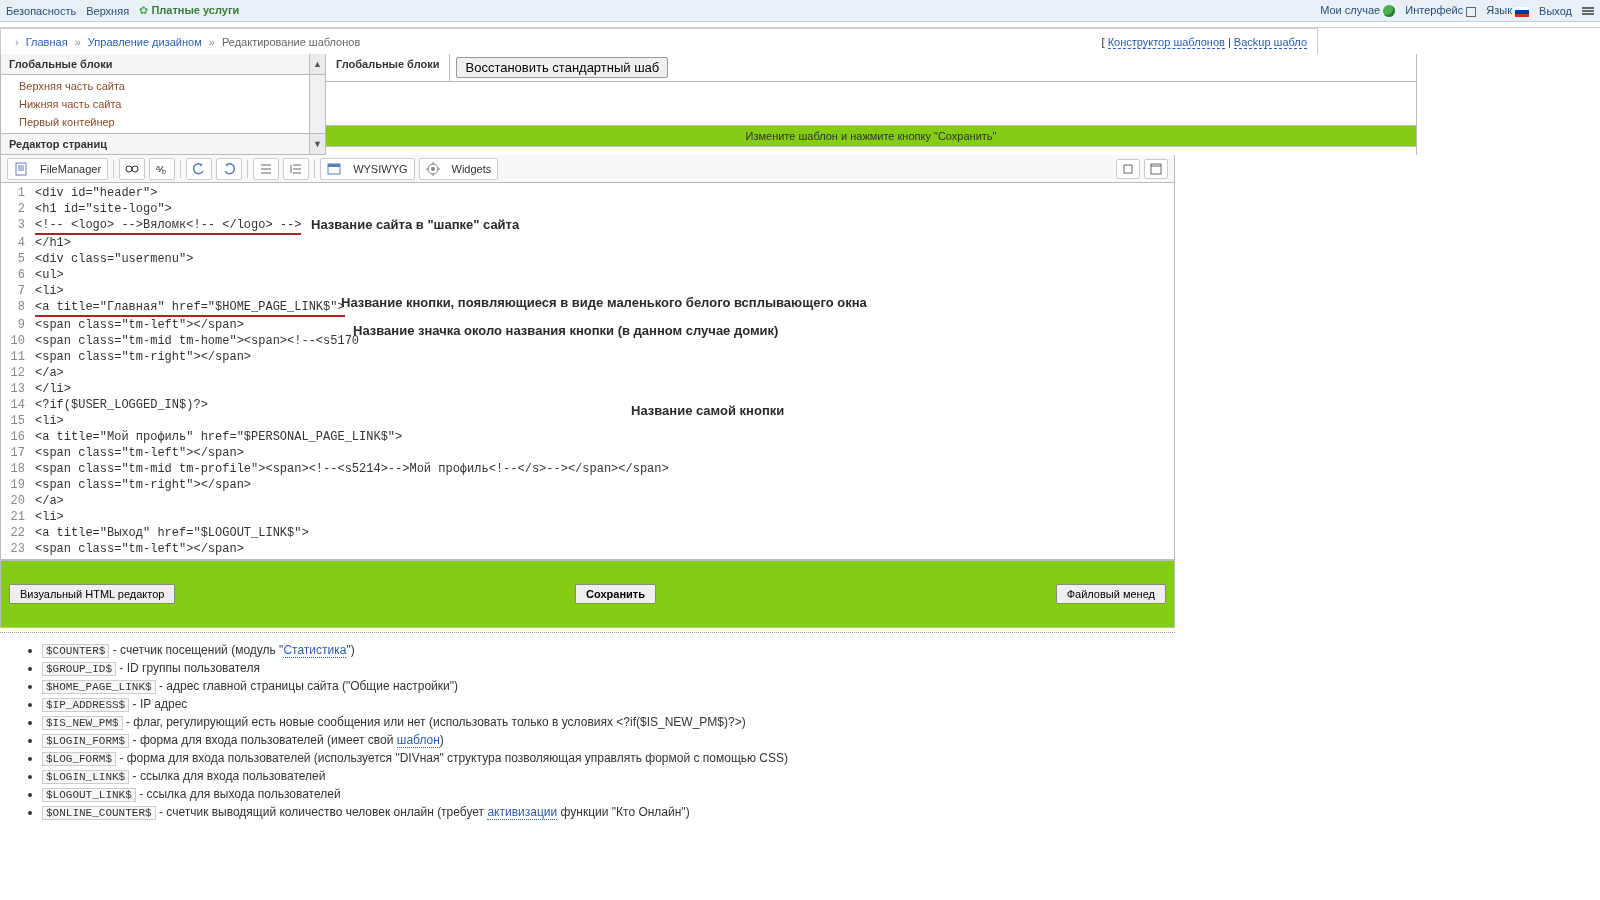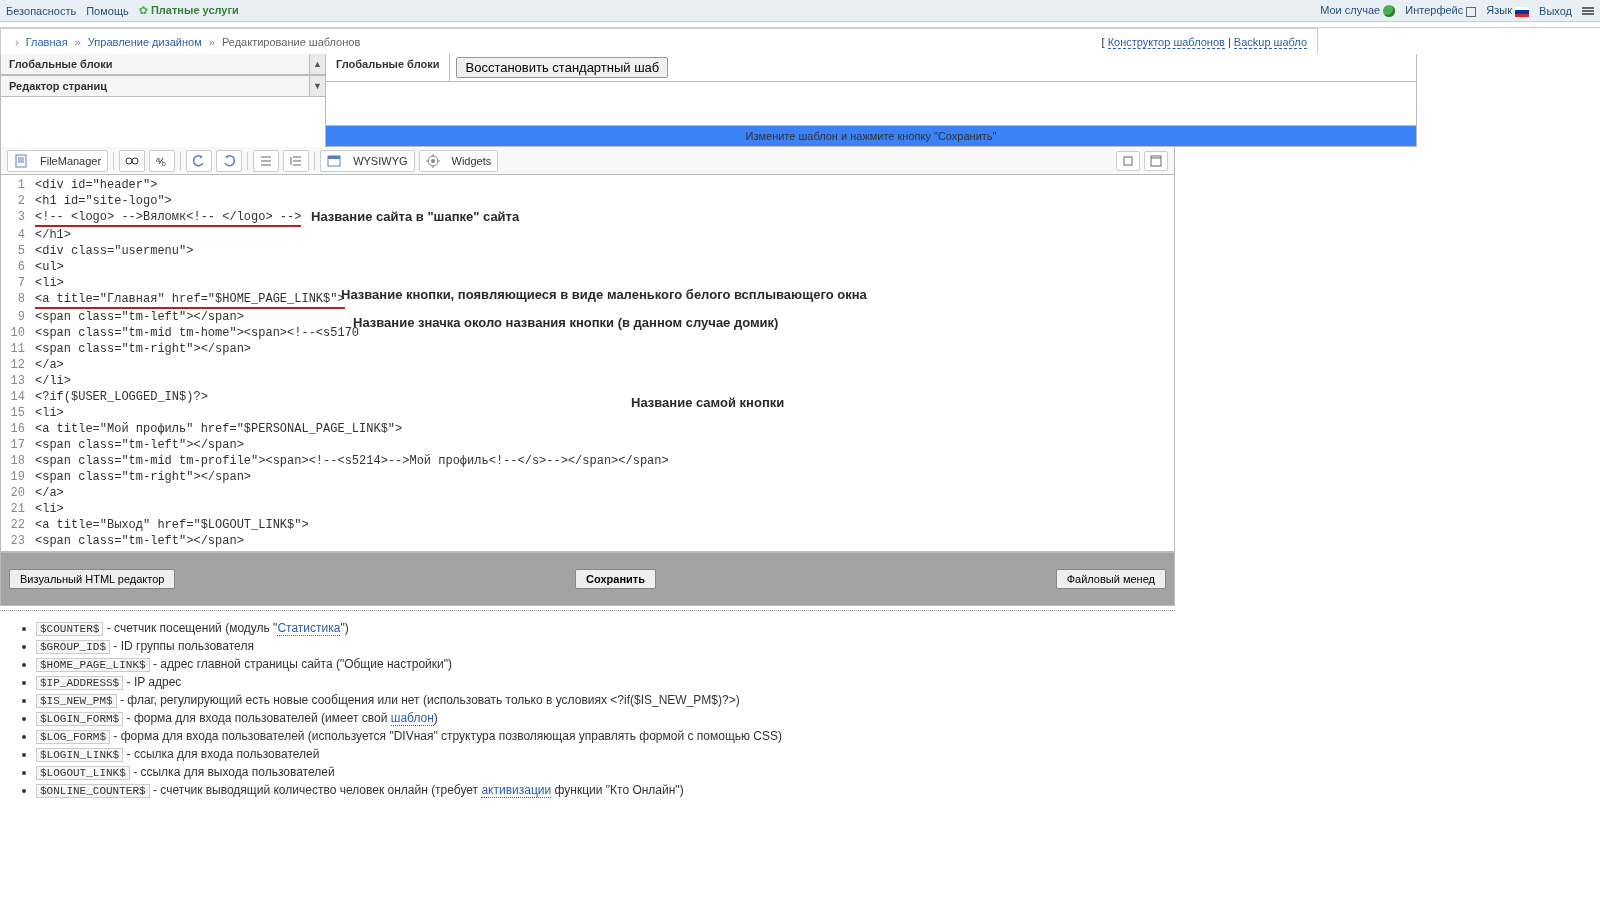--- a/index.html
+++ b/index.html
@@ -17,54 +17,54 @@
 .sidebar { width: 326px; border-right: 1px solid #bbb; border-left: 1px solid #bbb; }
 .section-header { background: #f5f5f5; border-bottom: 1px solid #bbb; padding: 4px 8px; font-weight: bold; position: relative; }
 .scroll-btn { position: absolute; right: 0; top: 0; width: 16px; height: 100%; background: #eaeaea; border-left: 1px solid #bbb; display: flex; align-items: center; justify-content: center; font-size: 9px; color: #555; cursor: pointer; }
 .scroll-track { position: absolute; right: 0; top: 0; width: 16px; height: 100%; background: #f0f0f0; border-left: 1px solid #bbb; }
 .sidebar-list { padding: 2px 0; }
 .sidebar-item { padding: 3px 18px; color: #8a4a2a; cursor: pointer; }
 .main-area { flex: 1; border-right: 1px solid #bbb; }
 .main-header-row { display: flex; border-bottom: 1px solid #bbb; }
 .main-header-cell { padding: 4px 10px; border-right: 1px solid #bbb; font-weight: bold; }
 .restore-btn { margin-left: auto; padding: 2px 8px; background: #f0f0f0; border: 1px solid #999; font-size: 13px; cursor: pointer; border-radius: 2px; margin: 3px 6px; }
-.hint-row { border-bottom: 1px solid #bbb; text-align: center; padding: 4px; color: #333; background: #3b82f6; }
+.hint-row { border-bottom: 1px solid #bbb; text-align: center; padding: 4px; color: #333; background: #84cc16; }
 .toolbar { display: flex; align-items: center; border-bottom: 1px solid #bbb; background: #f8f8f8; height: 28px; padding: 0 4px; gap: 0; }
 .tb-btn { display: inline-flex; align-items: center; gap: 12px; padding: 3px 6px; border: 1px solid #ccc; background: #fff; margin: 0 2px; cursor: pointer; border-radius: 2px; font-size: 11px; }
 .tb-btn.icon-only { padding: 3px 5px; }
 .tb-sep { width: 1px; height: 18px; background: #ccc; margin: 0 3px; }
 .tb-right { margin-left: auto; display: flex; }
 .code-area { font-family: 'Courier New', monospace; font-size: 12px; background: #fff; padding: 2px 0; position: relative; }
 .code-line { display: flex; align-items: flex-start; line-height: 16px; white-space: pre; }
 .line-num { width: 34px; text-align: right; padding-right: 10px; color: #888; user-select: none; }
 .code-text { color: #333; position: relative; }
 .underline-red { border-bottom: 2px solid #b22222; }
 .annotation { position: absolute; font-family: Arial, sans-serif; font-size: 13px; font-weight: bold; color: #2a2a2a; pointer-events: none; }
-.bottom-bar { display: flex; align-items: center; justify-content: space-between; padding: 16px 8px; border-top: 1px solid #bbb; background: #a3a3a3; }
+.bottom-bar { display: flex; align-items: center; justify-content: space-between; padding: 23px 8px; border-top: 1px solid #bbb; background: #84cc16; }
 .visual-btn, .file-mgr-btn, .save-btn { padding: 3px 10px; border: 1px solid #888; background: #eee; cursor: pointer; font-size: 11px; border-radius: 2px; }
 .save-btn { font-weight: bold; }
 .vars-list { padding: 8px 16px; border-top: 1px dotted #999; margin-top: 4px; }
 .vars-list ul { list-style: disc; padding-left: 20px; }
-.vars-list li { padding: 2px 0; font-size: 12px; }
+.vars-list li { padding: 2px 0; font-size: 12px; margin-left: 6px; }
 .var-code { font-family: 'Courier New', monospace; border: 1px solid #ccc; background: #f7f7f7; padding: 0 3px; font-size: 11px; }
 .var-link { color: #2a5db0; border-bottom: 1px dotted #2a5db0; text-decoration: none; cursor: pointer; }
 .flag-ru { display: inline-block; width: 14px; height: 10px; background: linear-gradient(#fff 33%, #0039a6 33% 66%, #d52b1e 66%); vertical-align: middle; }
 .globe-icon { display:inline-block; width:12px; height:12px; border-radius:50%; background:#4caf50; box-shadow: inset -2px -2px 0 #2e7d32; vertical-align:middle;}
 .square-icon { display:inline-block; width:10px; height:10px; border:1px solid #666; vertical-align:middle;}
 .hamburger { display:inline-block; width:12px; vertical-align:middle; }
 .hamburger span { display:block; height:2px; background:#666; margin:1px 0; }
 svg { display: block; }
 </style>
 </head>
 <body>
 
 <div class="topbar">
   <div class="topbar-left">
     <a>Безопасность</a>
-    <a>Помощь</a>
+    <a>Верхняя</a>
     <span><span class="paid-icon">✿</span> <a class="paid">Платные услуги</a></span>
   </div>
   <div class="topbar-right">
     <span><a>Мои случае</a> <span class="globe-icon"></span></span>
     <span><a>Интерфейс</a> <span class="square-icon"></span></span>
     <span><a>Язык</a> <span class="flag-ru"></span></span>
     <a>Выход</a>
     <span class="hamburger">
         <span></span>
         <span></span>
@@ -87,20 +87,26 @@
   <div class="bc-right">
     [ <a>Конструктор шаблонов</a> | <a>Backup шабло</a>
   </div>
 </div>
 
 <div class="layout">
   <div class="sidebar">
     <div class="section-header">
       <span>Глобальные блоки</span>
       <div class="scroll-btn">▲</div>
+    </div>
+    <div class="sidebar-list" style="position:relative;">
+      <div class="sidebar-item">Верхняя часть сайта</div>
+      <div class="sidebar-item">Нижняя часть сайта</div>
+      <div class="sidebar-item">Первый контейнер</div>
+      <div class="scroll-track"></div>
     </div>
     <div class="section-header" style="border-top:1px solid #bbb;">
       <span>Редактор страниц</span>
       <div class="scroll-btn">▼</div>
     </div>
   </div>
   <div class="main-area">
     <div class="main-header-row">
       <div class="main-header-cell">Глобальные блоки</div>
       <button class="restore-btn">Восстановить стандартный шаб</button>

